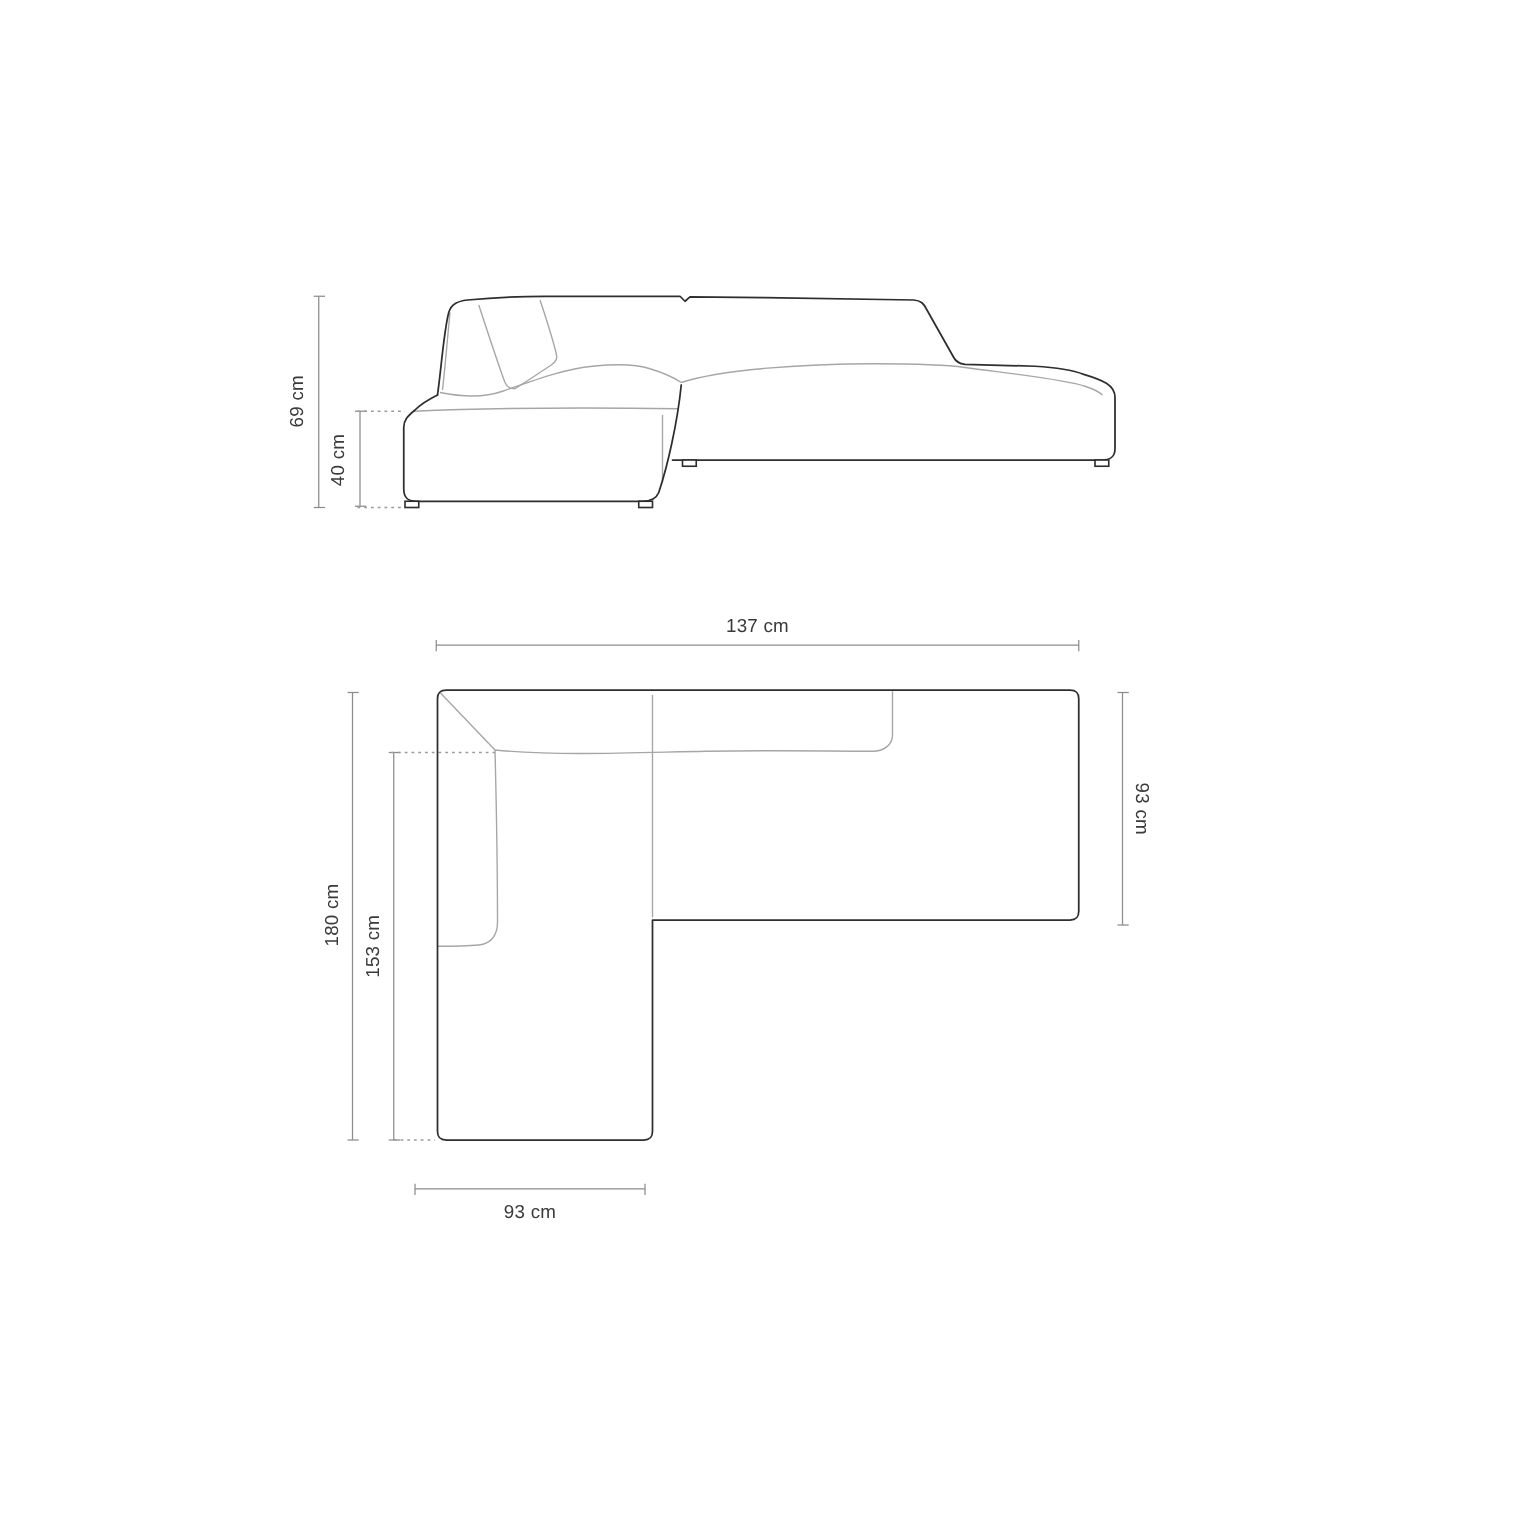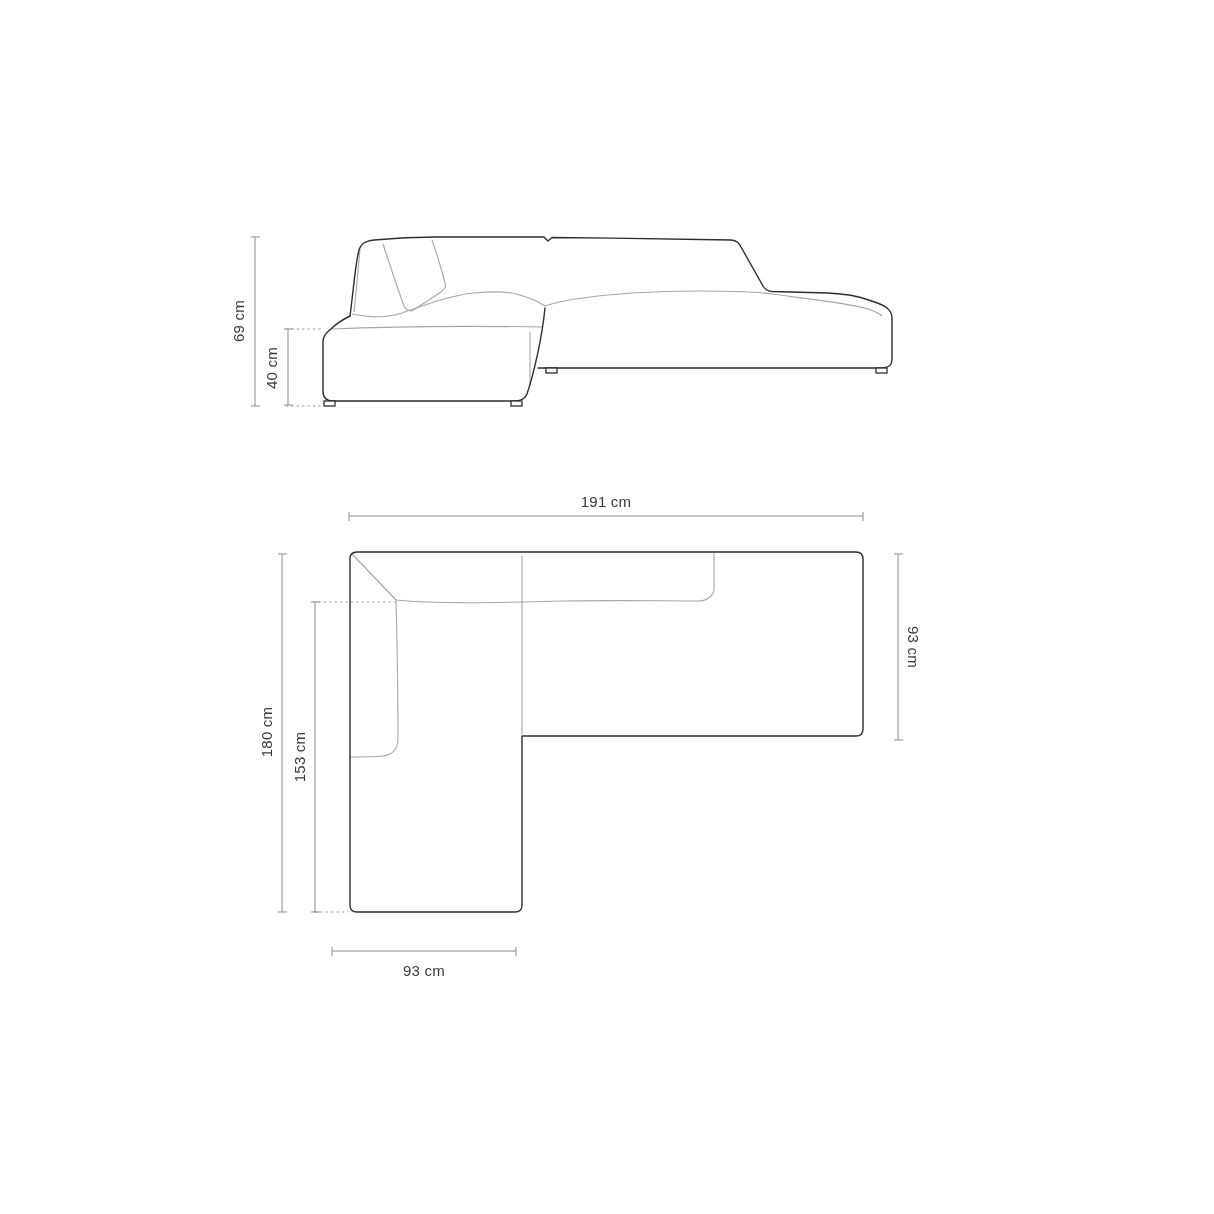--- a/index.html
+++ b/index.html
@@ -106,21 +106,21 @@
       <g stroke="#2e2e2e" stroke-width="1.4" fill="none" stroke-linejoin="round">
         <path d="M 357 552 L 856 552 C 861 552 863 554 863 559 L 863 729 C 863 734 861 736 856 736 L 522 736 L 522 905 C 522 910 520 912 515 912 L 357 912 C 352 912 350 910 350 905 L 350 559 C 350 554 352 552 357 552 Z"></path>
       </g>
     </g>
   </svg>
 
   <span class="dim-label rot-ccw" style="left:238px;top:321px;">69 cm</span>
 
   <span class="dim-label rot-ccw" style="left:271px;top:368px;">40 cm</span>
 
-  <span class="dim-label" style="left:606px;top:501px;">191 cm</span>
+  <span class="dim-label" style="left:606px;top:501px;">137 cm</span>
 
   <span class="dim-label rot-cw" style="left:913px;top:647px;">93 cm</span>
 
   <span class="dim-label rot-ccw" style="left:266px;top:732px;">180 cm</span>
 
   <span class="dim-label rot-ccw" style="left:299px;top:757px;">153 cm</span>
 
   <span class="dim-label" style="left:424px;top:970px;">93 cm</span>
 
 </div>

